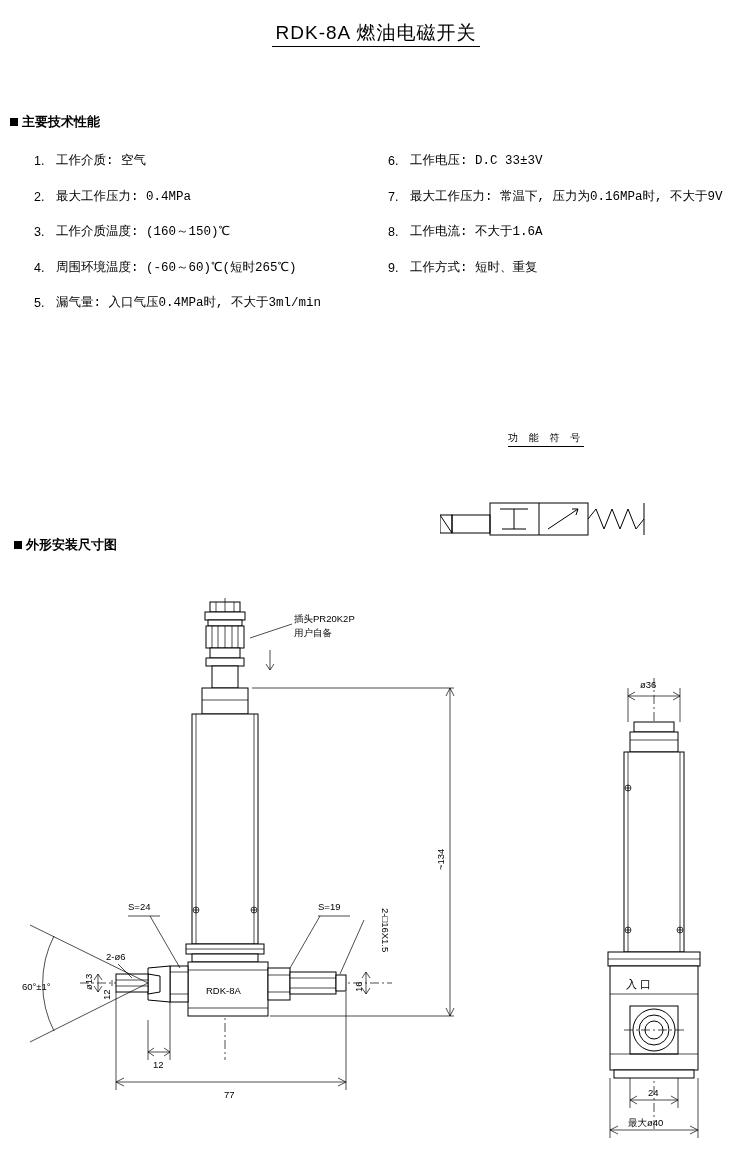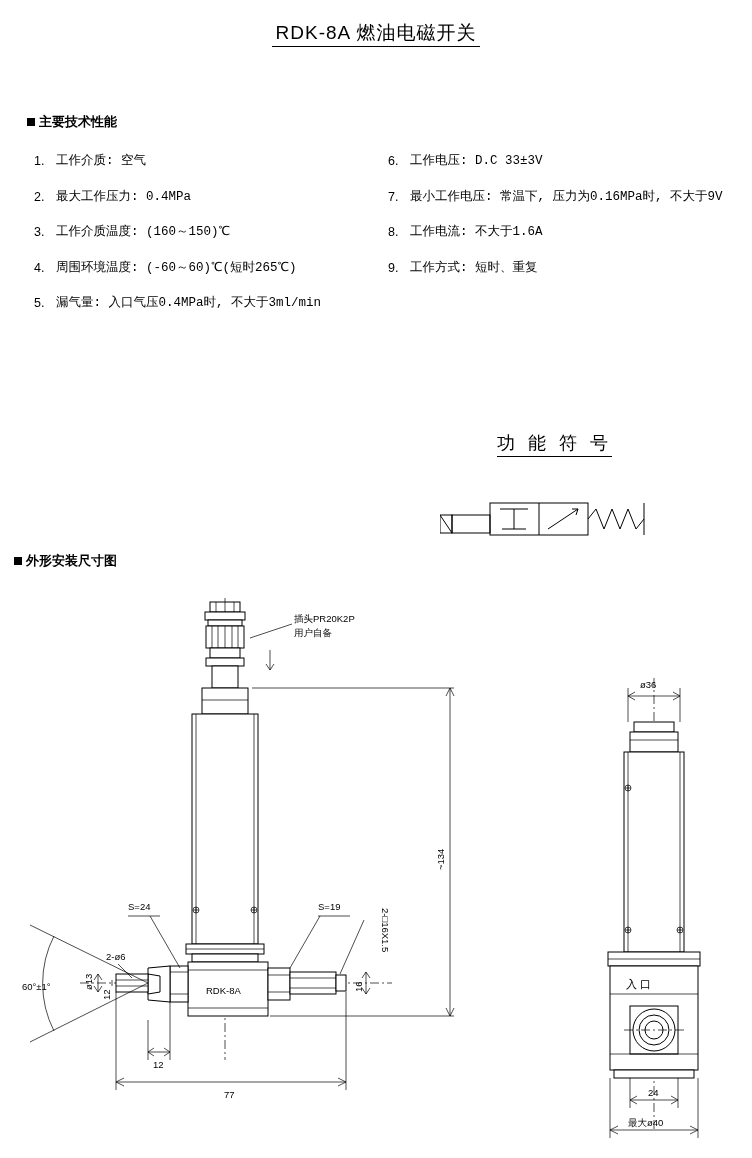--- a/index.html
+++ b/index.html
@@ -40,22 +40,22 @@
     font-size: 13px;
     font-weight: bold;
   }
   .section-head .marker {
     display: inline-block;
     width: 8px;
     height: 8px;
     background: #000;
     margin-right: 4px;
   }
-  #sec-spec { left: 27px; top: 113px; }
-  #sec-dim  { left: 14px; top: 552px; }
+  #sec-spec { left: 10px; top: 113px; }
+  #sec-dim  { left: 14px; top: 536px; }
 
   
   .spec-col {
     position: absolute;
     font-size: 12.5px;
     line-height: 1;
   }
   #spec-left  { left: 34px; top: 155px; width: 340px; }
   #spec-right { left: 388px; top: 155px; width: 360px; }
   .spec-item {
@@ -66,23 +66,23 @@
   .spec-num {
     width: 22px;
     flex: 0 0 22px;
     text-align: left;
   }
   .spec-text { flex: 1 1 auto; font-family: Liberation Mono, monospace; }
 
   
   #func-title {
     position: absolute;
-    left: 497px;
+    left: 508px;
     top: 431px;
-    font-size: 18px;
+    font-size: 10px;
     letter-spacing: 4px;
   }
   #func-title .u {
     border-bottom: 1px solid #000;
     padding-bottom: 3px;
   }
   #func-symbol {
     position: absolute;
     left: 440px;
     top: 485px;
@@ -146,21 +146,21 @@
     </div>
   </div>
 
   <div class="spec-col" id="spec-right">
     <div class="spec-item">
       <span class="spec-num">6.</span>
       <span class="spec-text">工作电压: D.C 33±3V</span>
     </div>
     <div class="spec-item">
       <span class="spec-num">7.</span>
-      <span class="spec-text">最小工作电压: 常温下, 压力为0.16MPa时, 不大于9V</span>
+      <span class="spec-text">最大工作压力: 常温下, 压力为0.16MPa时, 不大于9V</span>
     </div>
     <div class="spec-item">
       <span class="spec-num">8.</span>
       <span class="spec-text">工作电流: 不大于1.6A</span>
     </div>
     <div class="spec-item">
       <span class="spec-num">9.</span>
       <span class="spec-text">工作方式: 短时、重复</span>
     </div>
   </div>

